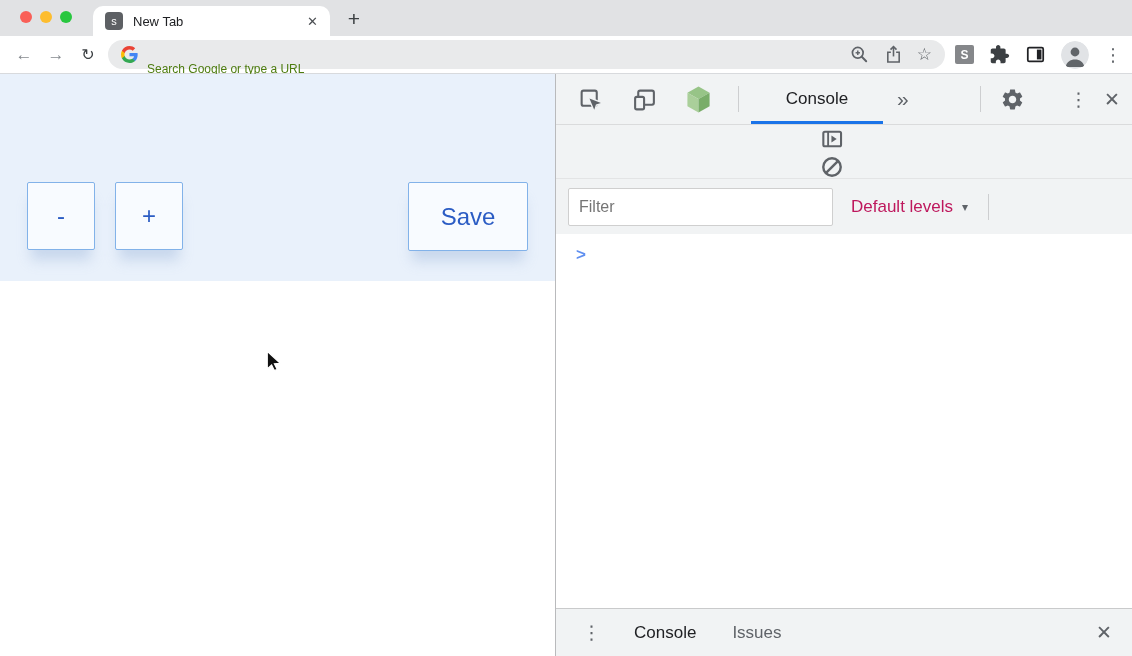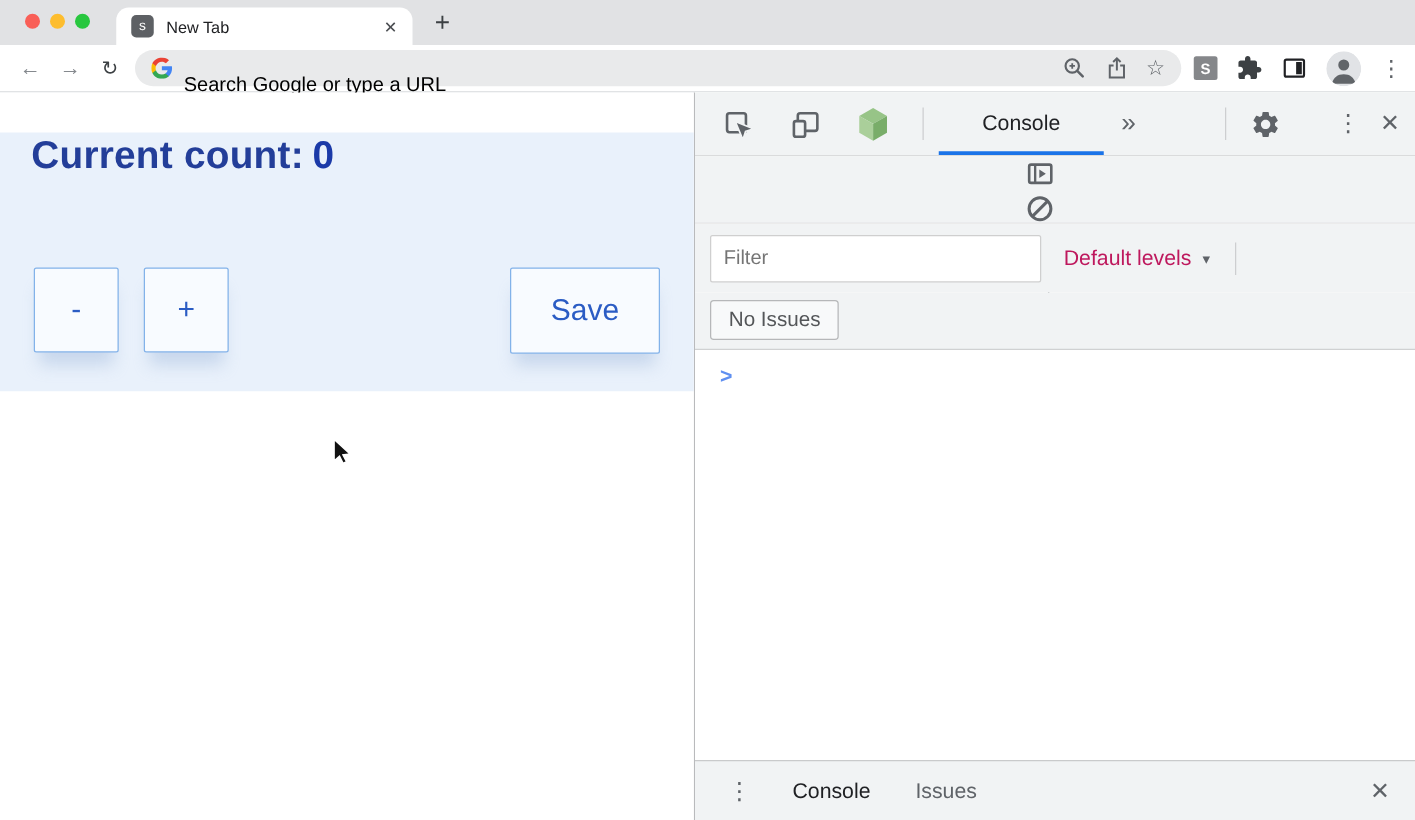--- a/index.html
+++ b/index.html
@@ -22,21 +22,21 @@
   .tab-close { font-size:13px; color:#4b4e52; cursor:default; }
   .newtab { position:absolute; left:343px; top:7px; font-size:21px; color:#3c4043; width:22px; text-align:center; }
 
   
   .toolbar { height:38px; background:#fff; border-bottom:1px solid #d8dadd; display:flex;
              align-items:center; padding:0 8px; flex:none; }
   .navbtn { width:32px; text-align:center; font-size:17px; color:#85898e; }
   .navbtn.reload { color:#3c4043; font-size:16px; }
   .omnibox { flex:1; height:29px; border-radius:15px; background:#e9eaeb; margin:0 10px 0 4px;
              display:flex; align-items:center; padding:0 13px; min-width:0; }
-  .omni-text { font-size:16px; color:#000000; margin-left:9px; flex:1; white-space:nowrap; overflow:hidden;margin-top:28px; }
+  .omni-text { font-size:12px; color:#4d7c0f; margin-left:9px; flex:1; white-space:nowrap; overflow:hidden;margin-top:28px; }
   .omni-icons { display:flex; align-items:center; gap:13px; }
   .star { font-size:17px; color:#5f6368; line-height:1; }
   .ext-icons { display:flex; align-items:center; gap:15px; padding-right:6px; }
   .s-badge { width:19px; height:19px; background:#85878a; border-radius:2px; color:#fff;
              font-size:12px; font-weight:bold; display:flex; align-items:center; justify-content:center; }
   .overflow-dots { font-size:18px; color:#5f6368; width:14px; text-align:center; }
 
   
   .content { flex:1; display:flex; min-height:0; }
   .page { width:555px; flex:none; background:#fff; position:relative; }
@@ -174,21 +174,20 @@
         </svg>
       </span>
       <span class="overflow-dots">⋮</span>
     </div>
   </div>
 
   <div class="content">
 
     <div class="page">
       <div class="hero">
-        <h1><span>Current count:</span><span class="count">0</span></h1>
         <div class="btn-row">
           <button class="cbtn sq">-</button>
           <button class="cbtn sq plus">+</button>
           <button class="cbtn save">Save</button>
         </div>
       </div>
       <span class="cursor">
         <svg width="17" height="22" viewBox="0 0 14 18">
           <path d="M1 1 V15.5 L4.6 12.4 L6.9 17 L9.3 15.9 L7 11.4 L11.8 10.9 Z" fill="#111" stroke="#fff" stroke-width="1.1"></path>
         </svg>
@@ -267,23 +266,20 @@
         </div>
       </div>
 
       <div class="dt-row dt-filter">
         <input class="filter-input" placeholder="Filter" style="">
         <span class="levels">Default levels</span>
         <span class="levels-arrow">▾</span>
         <span class="vsep"></span>
       </div>
 
-      <div class="dt-row dt-issues">
-        <button class="no-issues">No Issues</button>
-      </div>
 
       <div class="console-area">
         <span class="prompt">&gt;</span>
       </div>
 
       <div class="dt-drawer">
         <span class="dots-v">⋮</span>
         <span class="drawer-tab active">Console</span>
         <span class="drawer-tab idle">Issues</span>
         <span class="x-glyph">✕</span>

